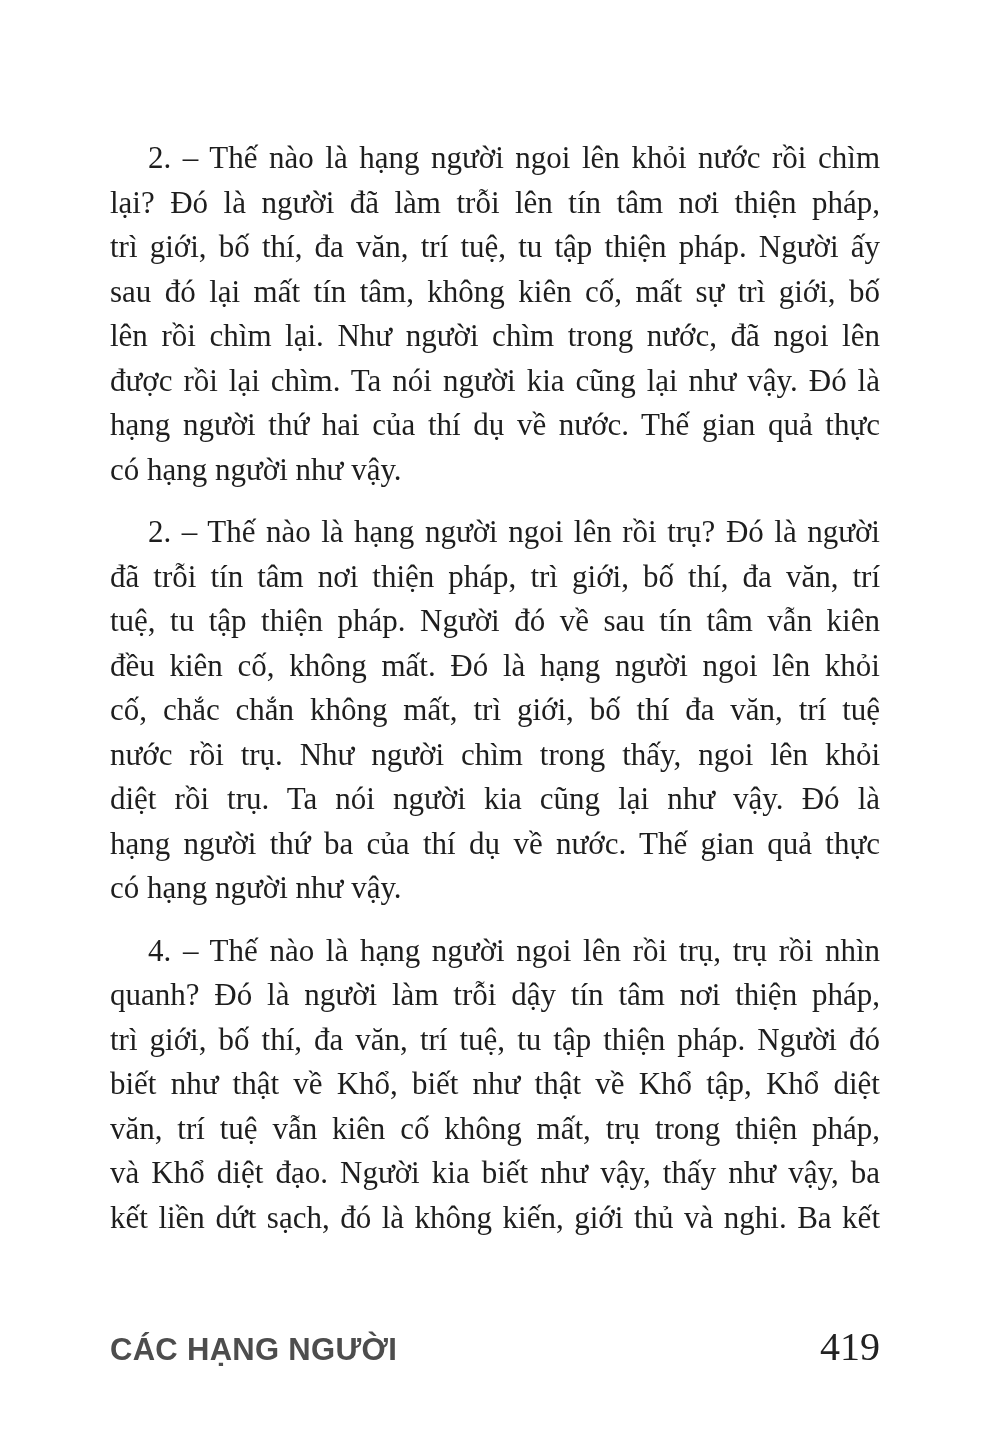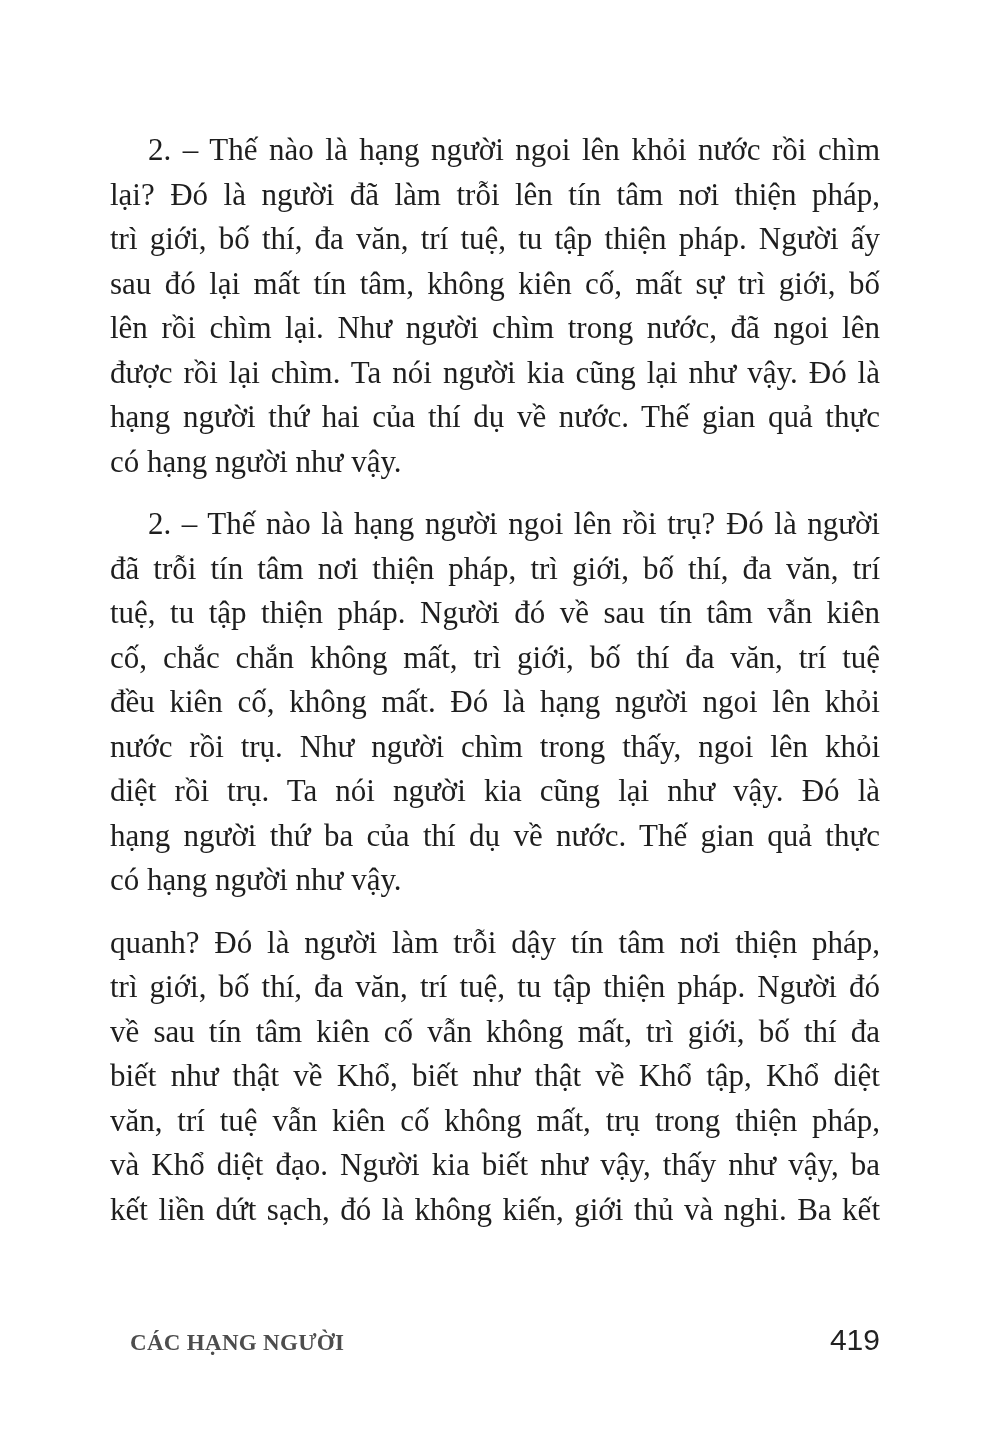--- a/index.html
+++ b/index.html
@@ -22,21 +22,21 @@
     overflow: hidden;
   }
   .body-text {
     position: absolute;
     left: 110px;
     top: 124px;
     width: 770px;
     color: #1e1e1e;
   }
   .paragraph {
-    margin: 4px 0 18px 0;
+    margin: 12px 0 18px 0;
   }
   .line {
     font-size: 31px;
     line-height: 44.5px;
     height: 44.5px;
     overflow: hidden;
     text-align: justify;
     text-align-last: justify;
   }
   .line.first {
@@ -48,30 +48,29 @@
   .footer {
     position: absolute;
     left: 110px;
     right: 120px;
     top: 1323px;
     display: flex;
     justify-content: space-between;
     align-items: baseline;
   }
   .running-title {
-    font-family: Liberation Serif, serif;
+    font-family: Liberation Sans, sans-serif;
     font-weight: 700;
-    font-size: 23px;
+    font-size: 31px;
     letter-spacing: 0.3px;
     color: #4d4d4d;
-    margin-left: 20px;
   }
   .page-number {
-    font-family: Liberation Sans, sans-serif;
-    font-size: 30px;
+    font-family: Liberation Serif, serif;
+    font-size: 40px;
     color: #222222;
   }
 </style>
 </head>
 <body>
 
 <div class="page">
   <div class="body-text" id="paragraphs-container" style="color: rgb(30, 30, 30);">
       <div class="paragraph">
         <div class="line first">2. – Thế nào là hạng người ngoi lên khỏi nước rồi chìm</div>
@@ -80,31 +79,31 @@
         <div class="line">sau đó lại mất tín tâm, không kiên cố, mất sự trì giới, bố</div>
         <div class="line">lên rồi chìm lại. Như người chìm trong nước, đã ngoi lên</div>
         <div class="line">được rồi lại chìm. Ta nói người kia cũng lại như vậy. Đó là</div>
         <div class="line">hạng người thứ hai của thí dụ về nước. Thế gian quả thực</div>
         <div class="line lastline">có hạng người như vậy.</div>
       </div>
       <div class="paragraph">
         <div class="line first">2. – Thế nào là hạng người ngoi lên rồi trụ? Đó là người</div>
         <div class="line">đã trỗi tín tâm nơi thiện pháp, trì giới, bố thí, đa văn, trí</div>
         <div class="line">tuệ, tu tập thiện pháp. Người đó về sau tín tâm vẫn kiên</div>
+        <div class="line">đều kiên cố, không mất. Đó là hạng người ngoi lên khỏi</div>
         <div class="line">cố, chắc chắn không mất, trì giới, bố thí đa văn, trí tuệ</div>
-        <div class="line">đều kiên cố, không mất. Đó là hạng người ngoi lên khỏi</div>
         <div class="line">nước rồi trụ. Như người chìm trong thấy, ngoi lên khỏi</div>
         <div class="line">diệt rồi trụ. Ta nói người kia cũng lại như vậy. Đó là</div>
         <div class="line">hạng người thứ ba của thí dụ về nước. Thế gian quả thực</div>
         <div class="line lastline">có hạng người như vậy.</div>
       </div>
       <div class="paragraph">
+        <div class="line first">4. – Thế nào là hạng người ngoi lên rồi trụ, trụ rồi nhìn</div>
         <div class="line">quanh? Đó là người làm trỗi dậy tín tâm nơi thiện pháp,</div>
         <div class="line">trì giới, bố thí, đa văn, trí tuệ, tu tập thiện pháp. Người đó</div>
-        <div class="line">về sau tín tâm kiên cố vẫn không mất, trì giới, bố thí đa</div>
         <div class="line">biết như thật về Khổ, biết như thật về Khổ tập, Khổ diệt</div>
         <div class="line">văn, trí tuệ vẫn kiên cố không mất, trụ trong thiện pháp,</div>
         <div class="line">và Khổ diệt đạo. Người kia biết như vậy, thấy như vậy, ba</div>
         <div class="line">kết liền dứt sạch, đó là không kiến, giới thủ và nghi. Ba kết</div>
       </div>
     </div>
 
   <div class="footer">
     <span class="running-title" style="color: rgb(77, 77, 77);">CÁC HẠNG NGƯỜI</span>
     <span class="page-number" style="color: rgb(34, 34, 34);">419</span>

